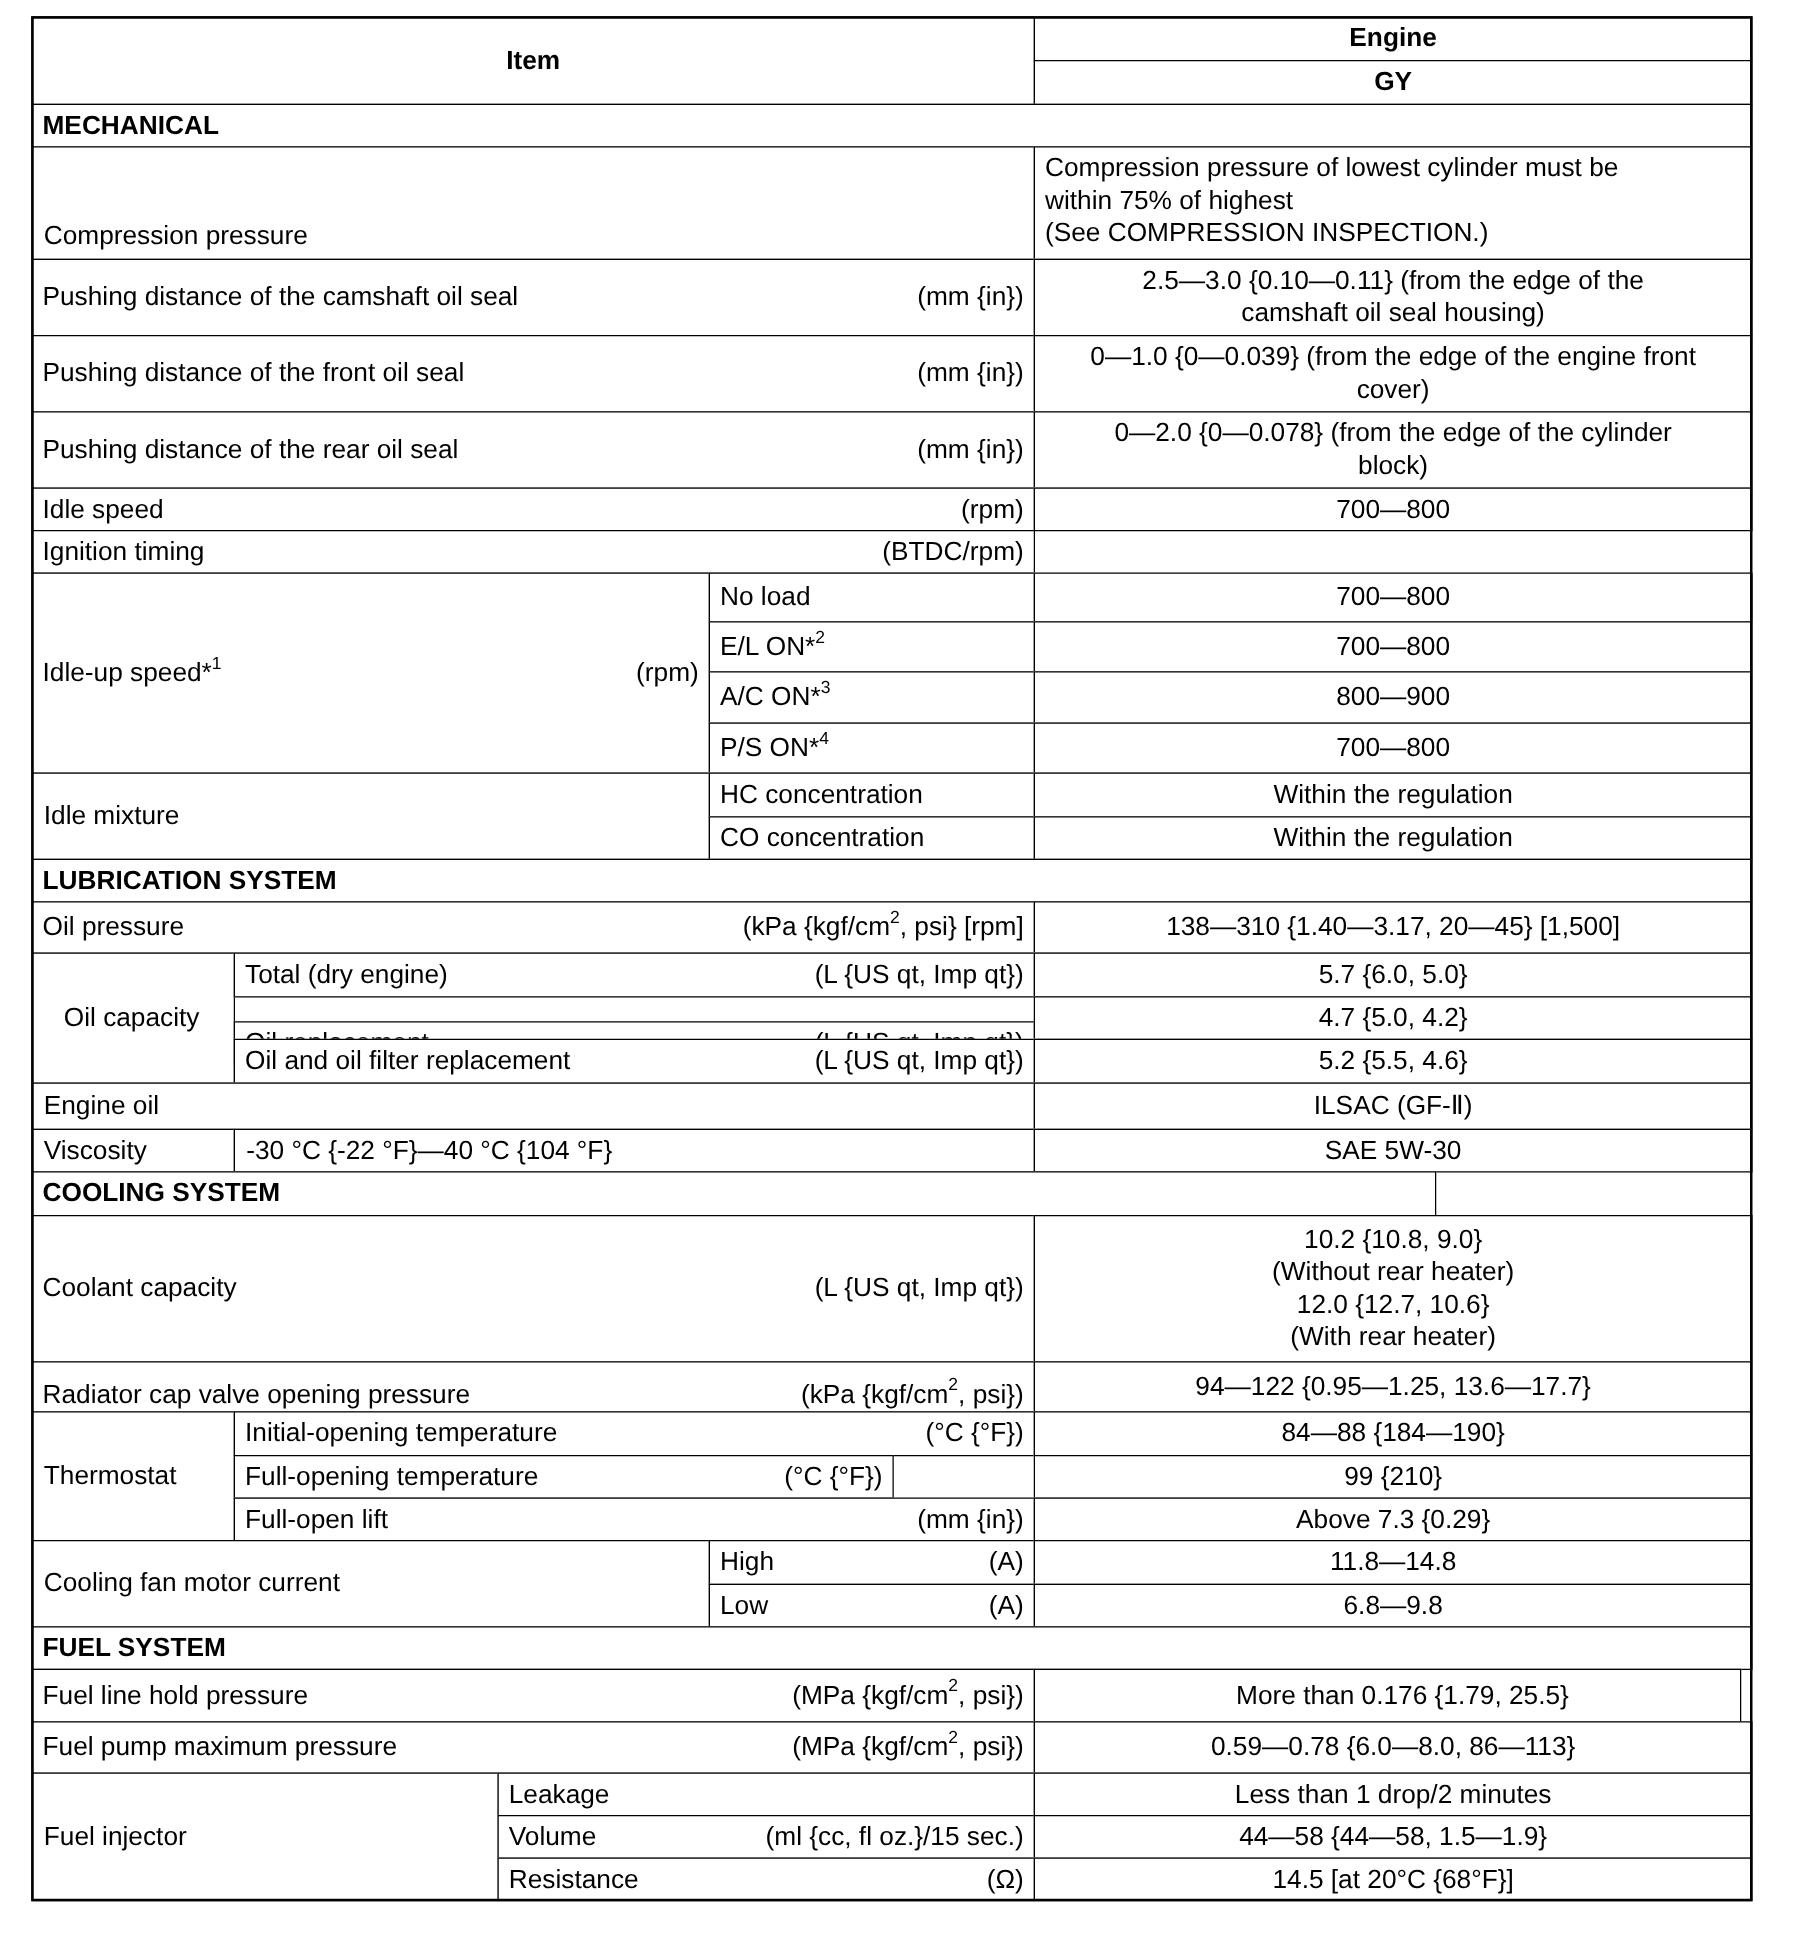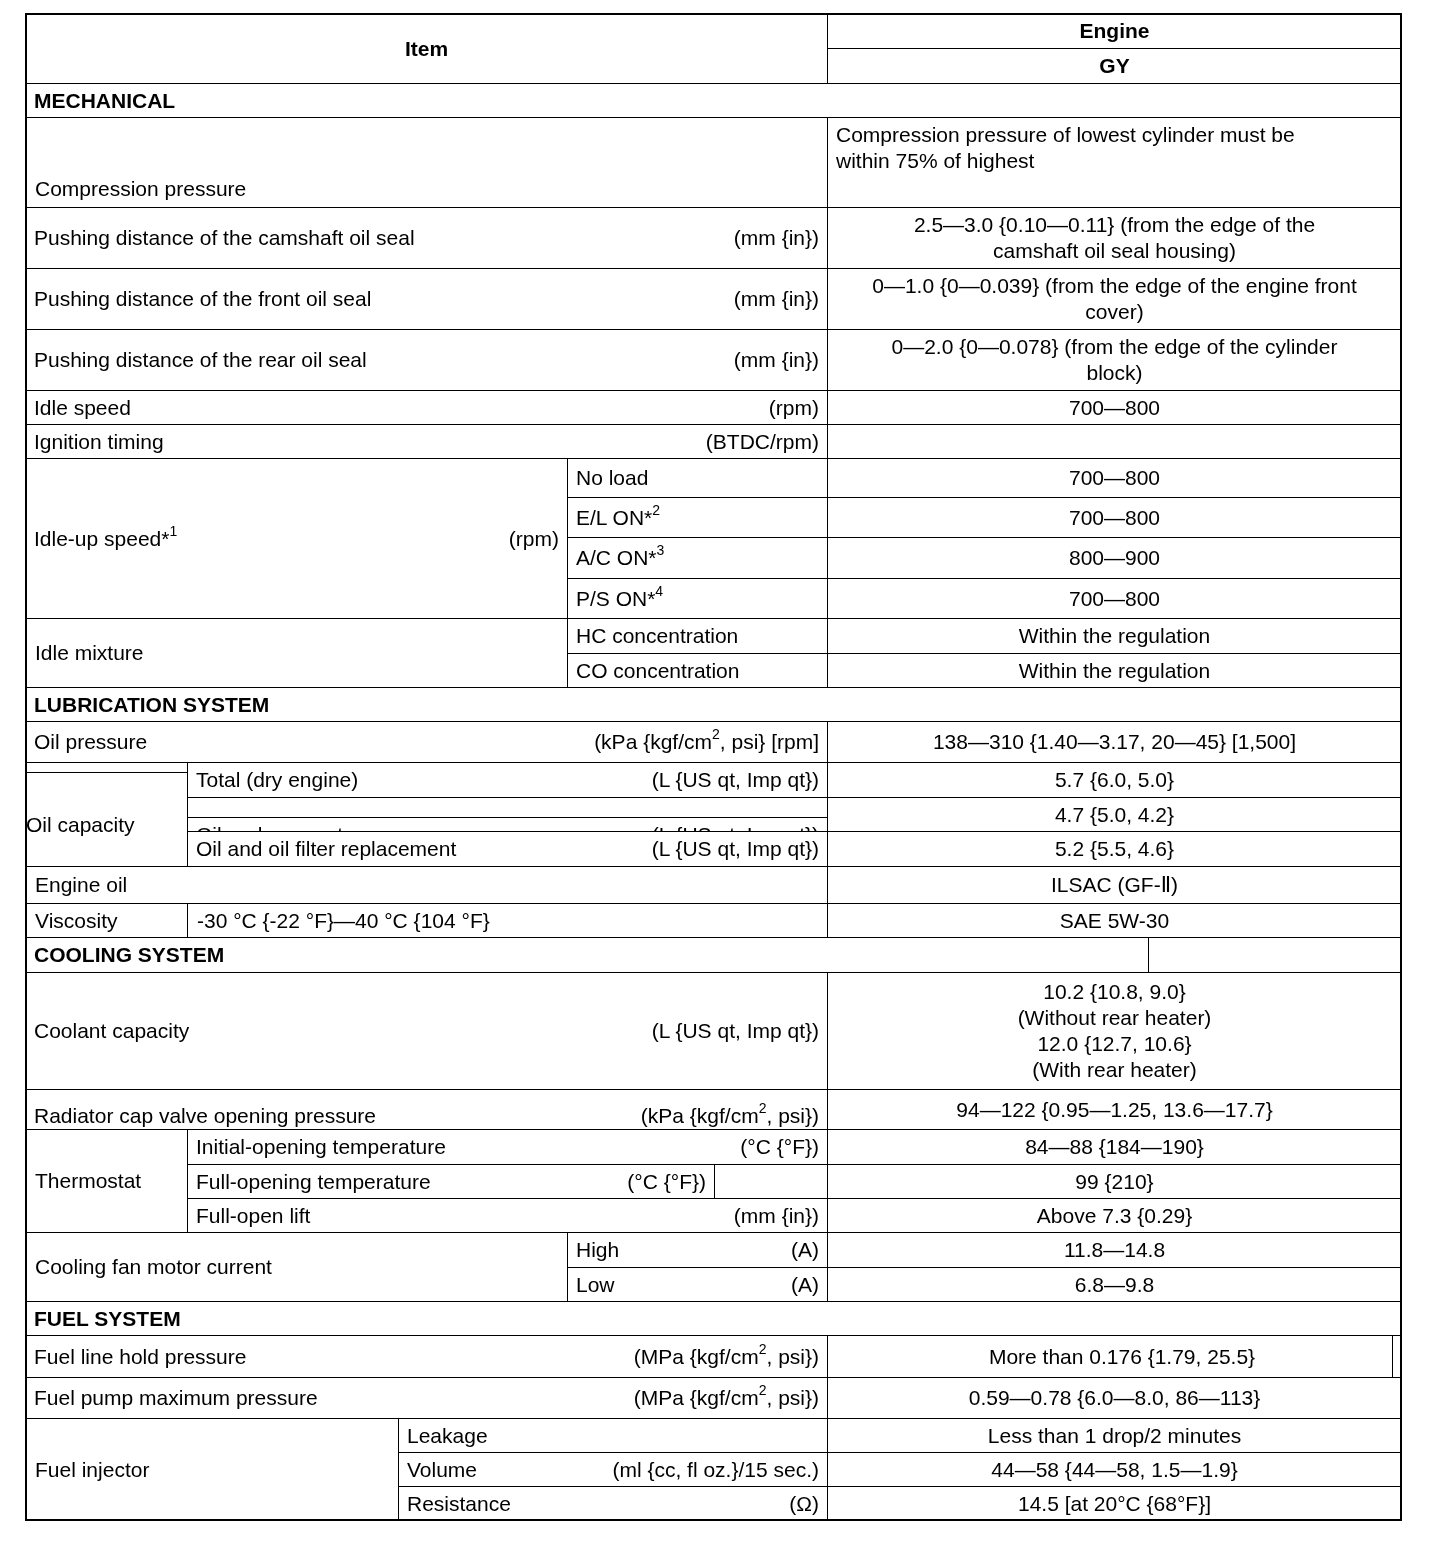--- a/index.html
+++ b/index.html
@@ -39,20 +39,21 @@
   <span>MECHANICAL</span>
 </div>
 
 <div class="c" style="left:25px;top:117px;width:803px;height:91px;">
   <span class="lbl" style="bottom:5px;">Compression pressure</span>
 </div>
 <div class="c" style="left:827px;top:117px;width:575px;height:91px;padding:4px 8px;">
   <div class="multi" style="text-align:left;">
     <span>Compression pressure of lowest cylinder must be</span>
     <span>within 75% of highest</span>
+    <span>(See COMPRESSION INSPECTION.)</span>
   </div>
 </div>
 
 <div class="c cellflex" style="left:25px;top:207px;width:803px;height:62px;">
   <span>Pushing distance of the camshaft oil seal</span>
   <span>(mm {in})</span>
 </div>
 <div class="c val" style="left:827px;top:207px;width:575px;height:62px;">
   <div class="multi">
     <span>2.5—3.0 {0.10—0.11} (from the edge of the</span>
@@ -148,21 +149,21 @@
 </div>
 
 <div class="c cellflex" style="left:25px;top:721px;width:803px;height:42px;">
   <span>Oil pressure</span>
   <span><span>(kPa {kgf/cm</span><sup>2</sup><span>, psi} [rpm]</span></span>
 </div>
 <div class="c val" style="left:827px;top:721px;width:575px;height:42px;">
   <span>138—310 {1.40—3.17, 20—45} [1,500]</span>
 </div>
 
-<div class="c vc" style="left:25px;top:762px;width:163px;height:105px;padding-left:0;margin-top:10px;">
+<div class="c vc" style="left:25px;top:762px;width:163px;height:105px;padding-left:25px;">
   <span>Oil capacity</span>
 </div>
 <div class="c cellflex" style="left:187px;top:762px;width:641px;height:36px;">
   <span>Total (dry engine)</span>
   <span>(L {US qt, Imp qt})</span>
 </div>
 <div class="c val" style="left:827px;top:762px;width:575px;height:36px;">
   <span>5.7 {6.0, 5.0}</span>
 </div>
 <div class="c cellflex" style="left:187px;top:797px;width:641px;height:35px;margin-top:20px;">

